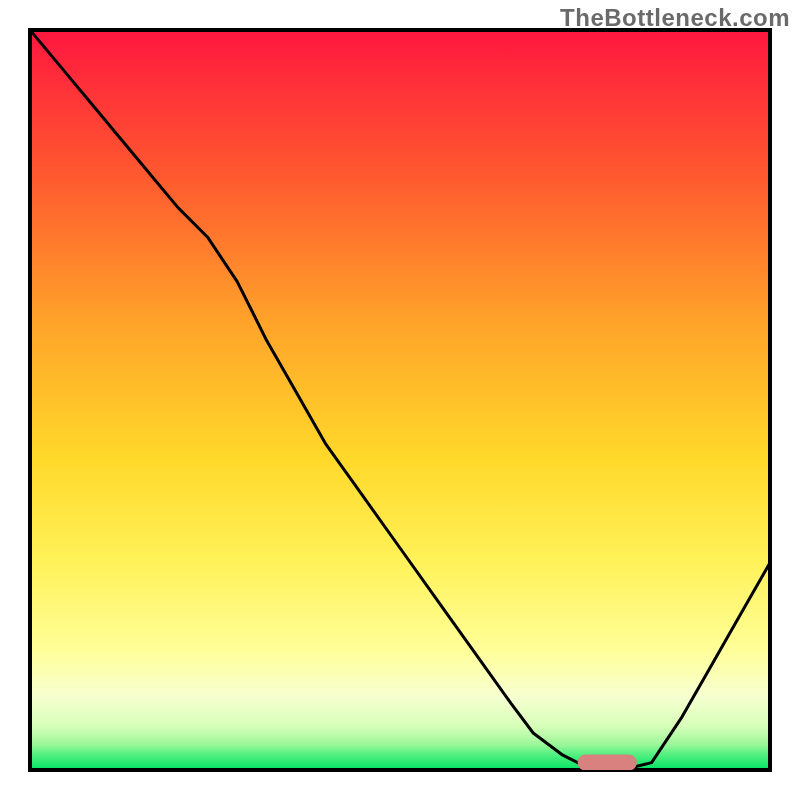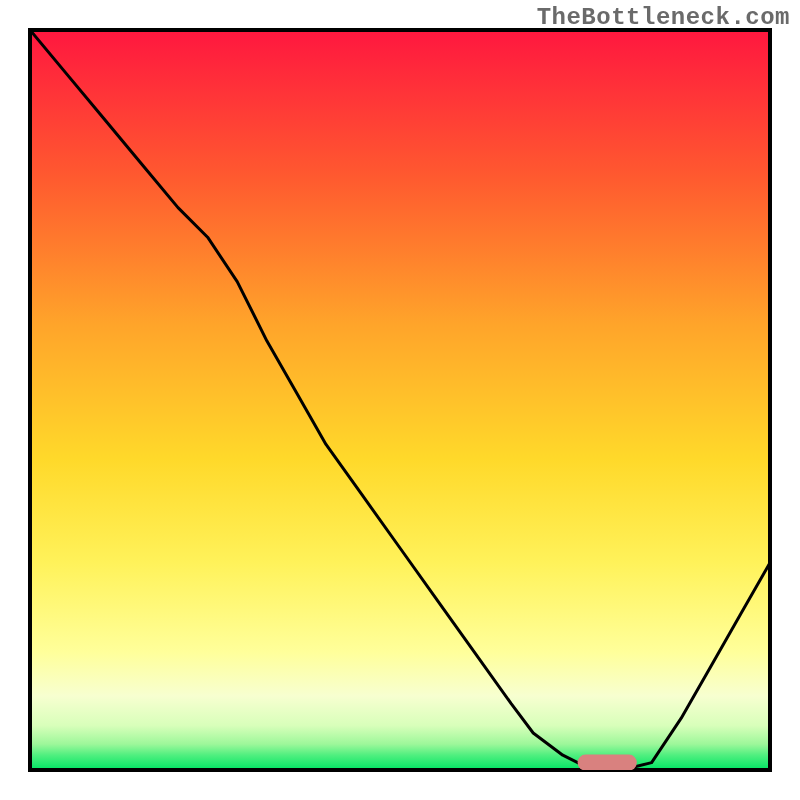--- a/index.html
+++ b/index.html
@@ -7,21 +7,20 @@
     padding: 0;
     width: 800px;
     height: 800px;
     background: #ffffff;
     font-family: Arial, Helvetica, sans-serif;
   }
   .stage {
     position: relative;
     width: 800px;
     height: 800px;
-    font-family: Liberation Mono, monospace;
   }
   .watermark {
     position: absolute;
     top: 4px;
     right: 10px;
     font-size: 24px;
     font-weight: 600;
     color: #6a6a6a;
     letter-spacing: 0.5px;
     z-index: 10;

